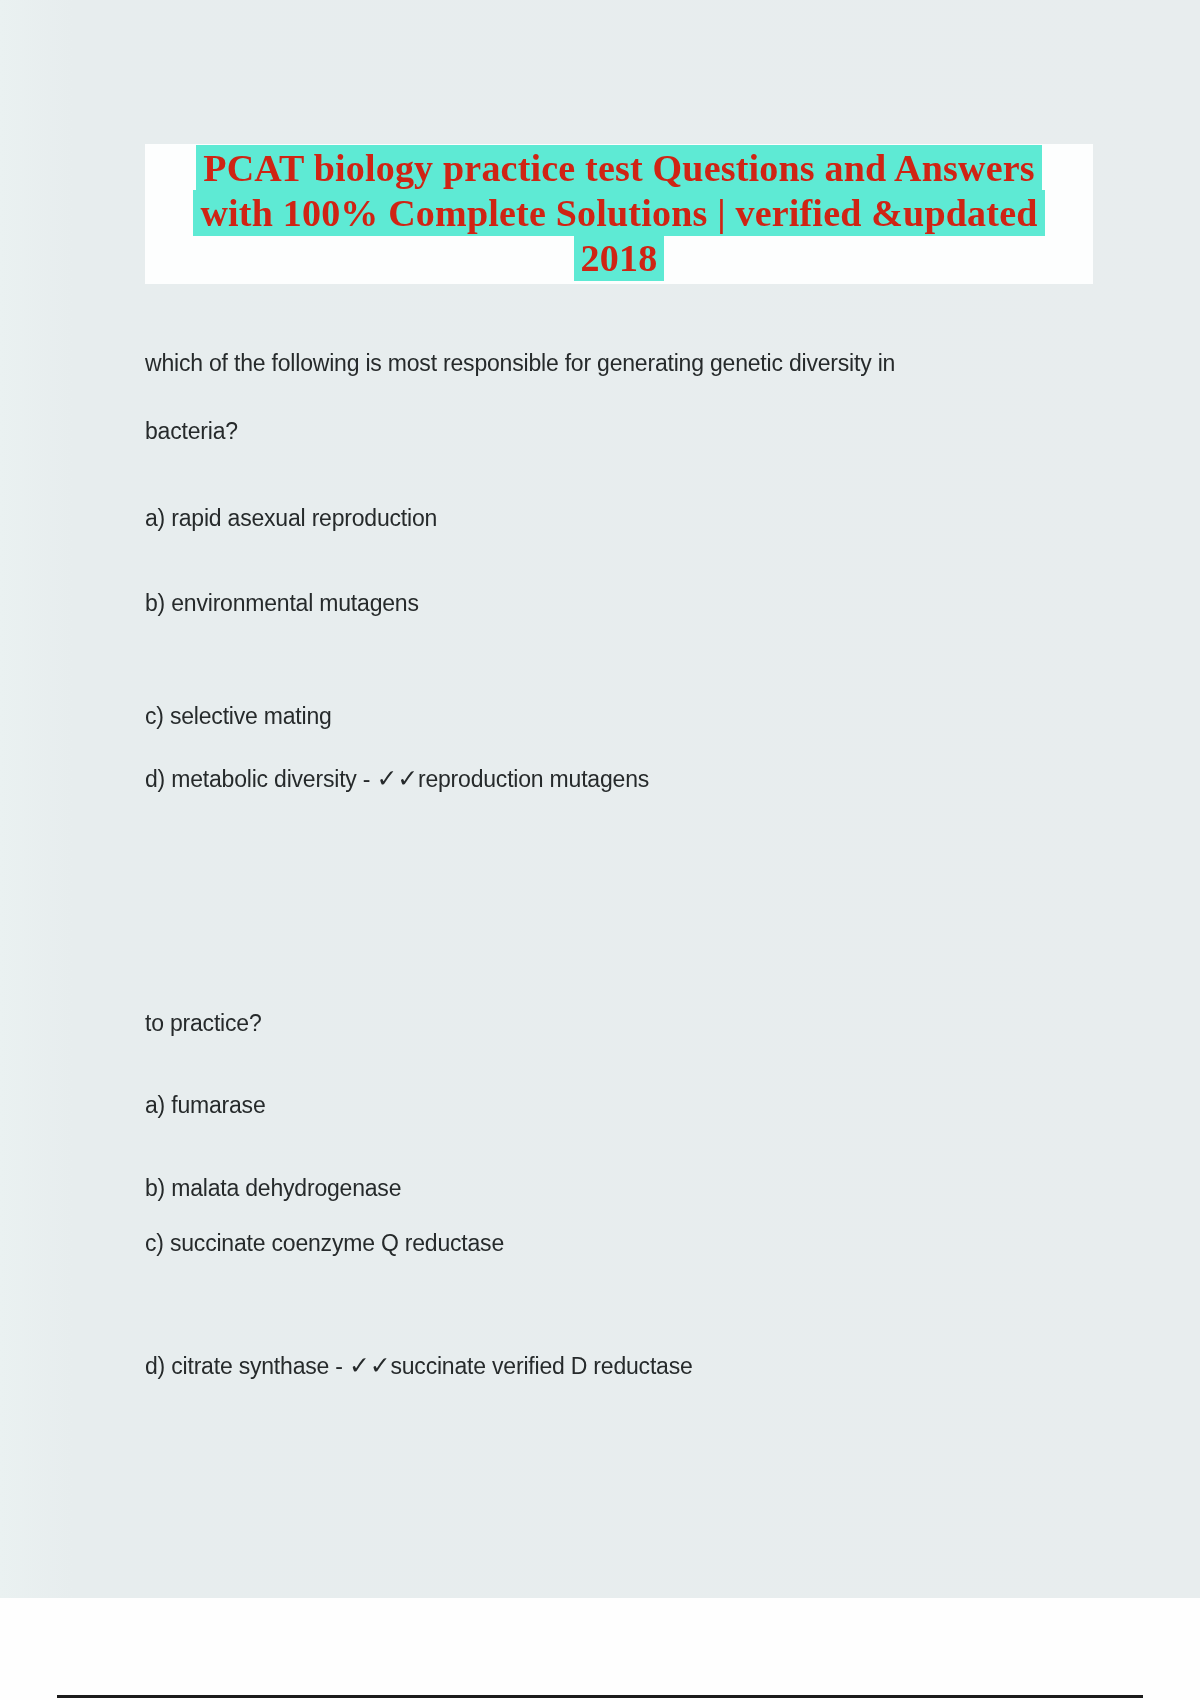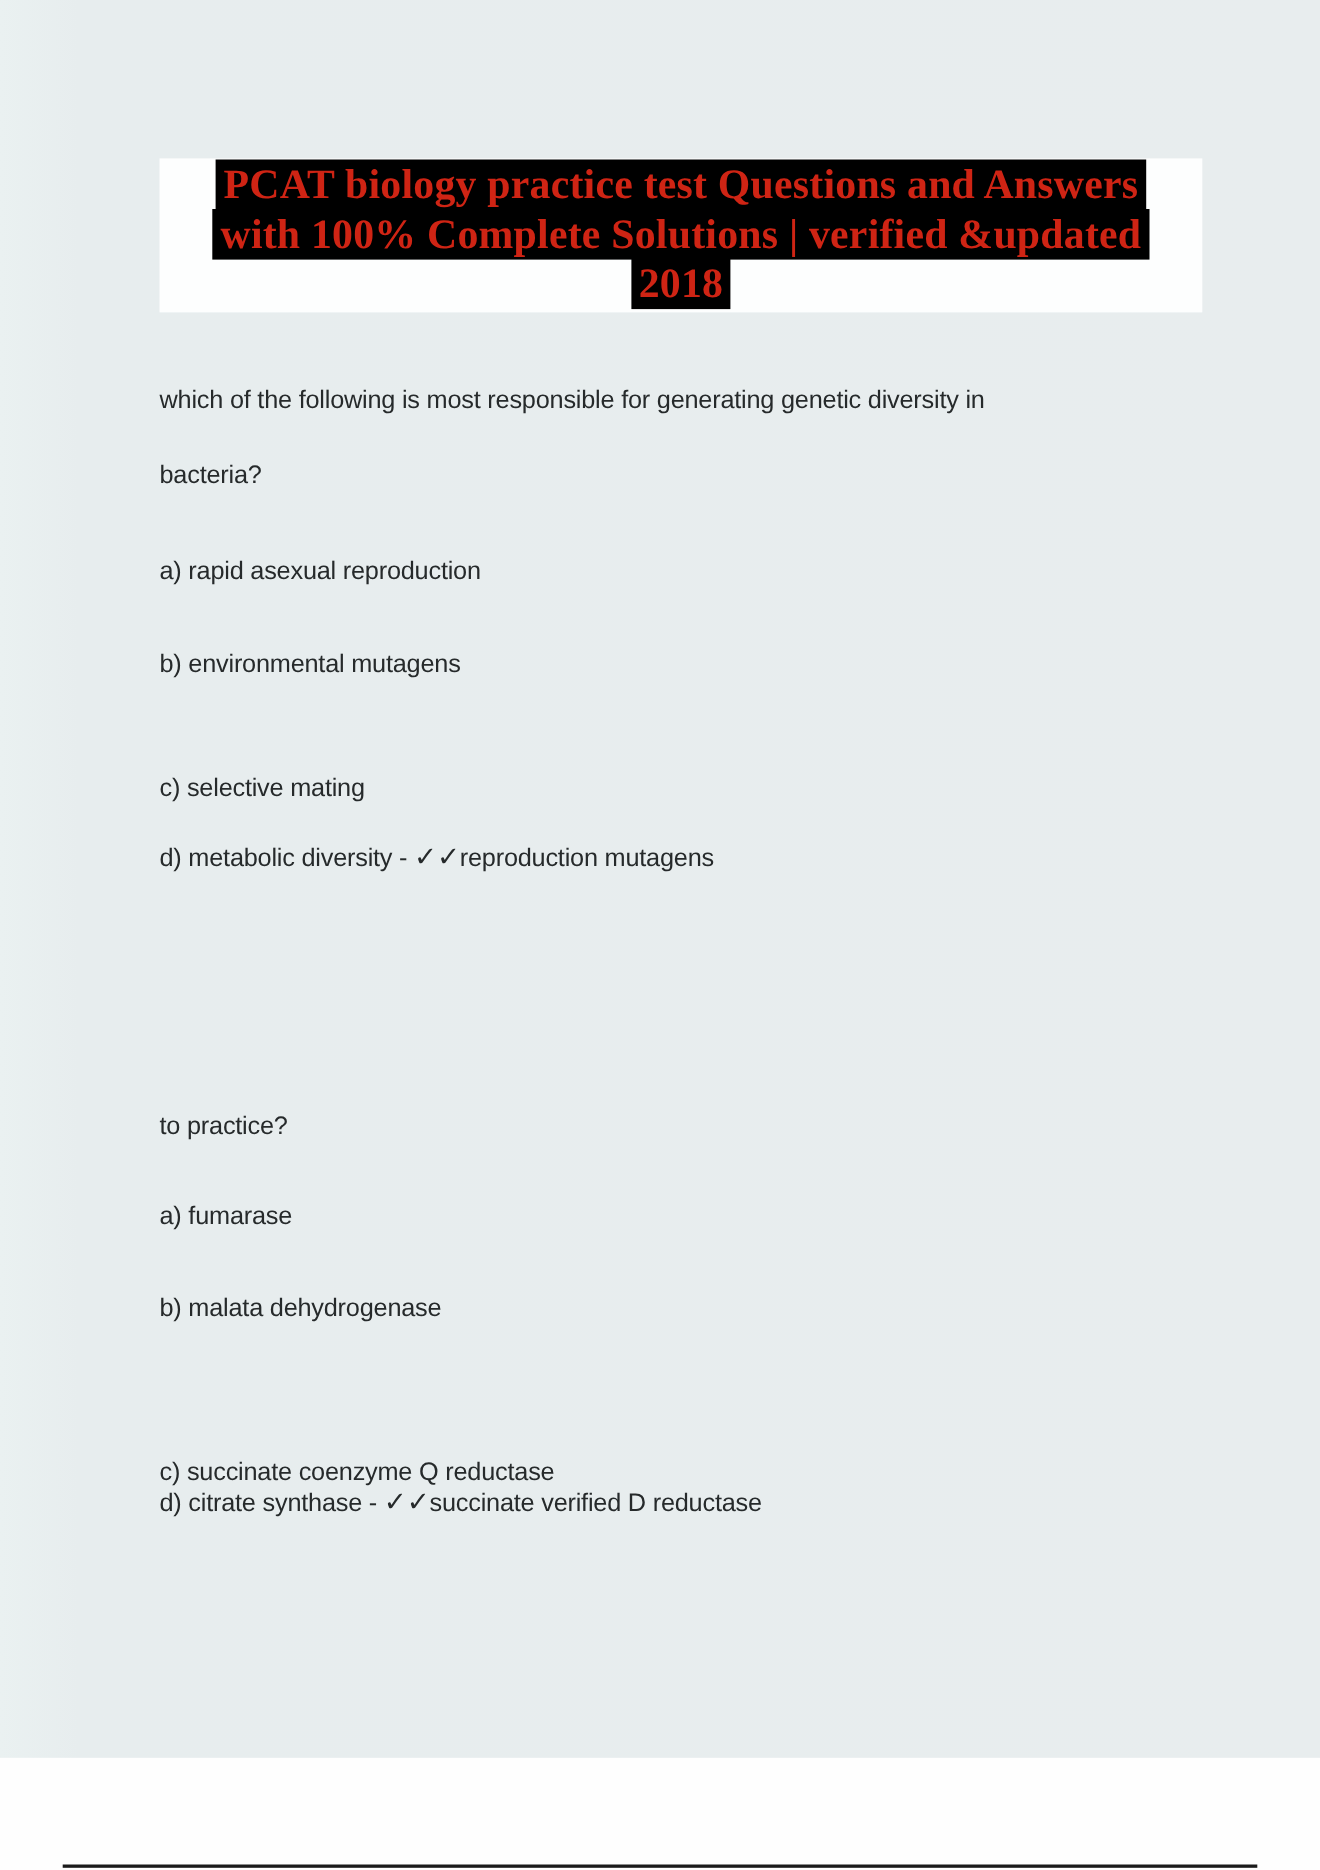--- a/index.html
+++ b/index.html
@@ -27,21 +27,21 @@
   }
   .title-text {
     font-family: "Liberation Serif", "DejaVu Serif", serif;
     font-weight: 700;
     font-size: 38px;
     line-height: 45px;
     color: #cf2414;
     letter-spacing: 0.2px;
   }
   .title-text .hl {
-    background: #000000;
+    background: #5eead4;
     padding: 2px 7px;
     box-decoration-break: clone;
     -webkit-box-decoration-break: clone;
   }
 
   
   .line {
     position: absolute;
     left: 145px;
     font-size: 23px;
@@ -90,19 +90,19 @@
   <div class="line" style="top:350px">which of the following is most responsible for generating genetic diversity in</div>
   <div class="line" style="top:418px">bacteria?</div>
   <div class="line" style="top:505px">a) rapid asexual reproduction</div>
   <div class="line" style="top:590px">b) environmental mutagens</div>
   <div class="line" style="top:703px">c) selective mating</div>
   <div class="line" style="top:765px"><span>d) metabolic diversity - </span><span class="check">✓✓</span><span>reproduction mutagens</span></div>
 
   <div class="line" style="top:1010px">to practice?</div>
   <div class="line" style="top:1092px">a) fumarase</div>
   <div class="line" style="top:1175px">b) malata dehydrogenase</div>
-  <div class="line" style="top:1324px">c) succinate coenzyme Q reductase</div>
+  <div class="line" style="top:1230px">c) succinate coenzyme Q reductase</div>
   <div class="line" style="top:1352px"><span>d) citrate synthase - </span><span class="check">✓✓</span><span>succinate verified D reductase</span></div>
 
   <div class="bottom-strip"></div>
   <div class="footer-rule"></div>
 
 </div>
 
 </body></html>

